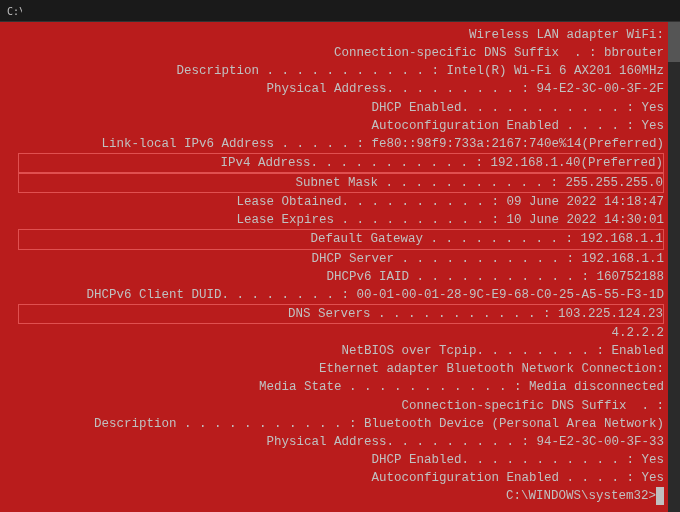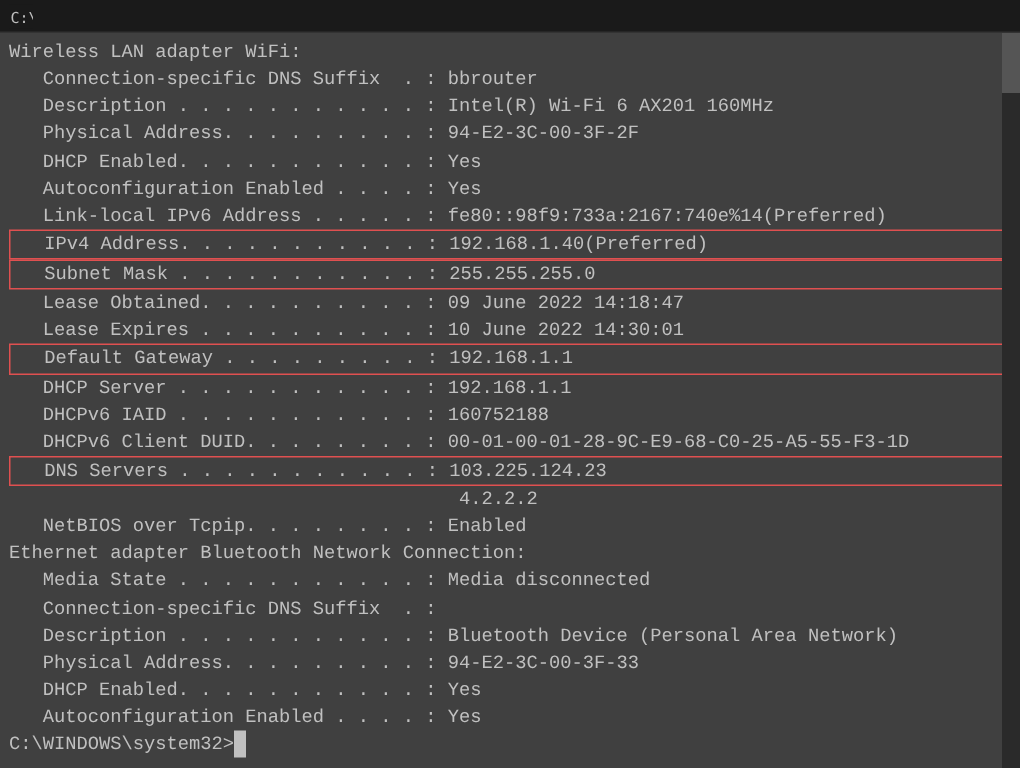--- a/index.html
+++ b/index.html
@@ -44,26 +44,27 @@
       height: 16px;
       display: flex;
       align-items: center;
       justify-content: center;
       color: #c0c0c0;
       font-size: 11px;
       cursor: pointer;
       font-family: Arial, sans-serif;
     }
     .content {
-      background: #404040;
+      background: #b91c1c;
       color: #c0c0c0;
-      padding: 4px 6px;
+      padding: 4px 16px;
       height: calc(512px - 22px);
       overflow: hidden;
       position: relative;
+      text-align: right;
     }
     .line {
       white-space: pre;
       line-height: 1.45;
       font-size: 12.5px;
     }
     .highlighted {
       background: transparent;
       border: 1.5px solid #e05050;
       display: inline-block;

